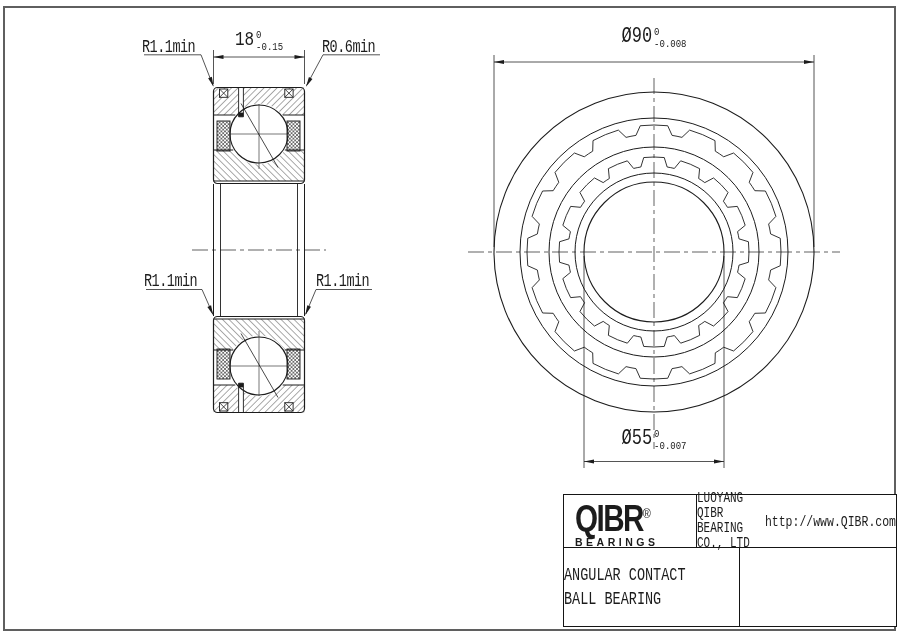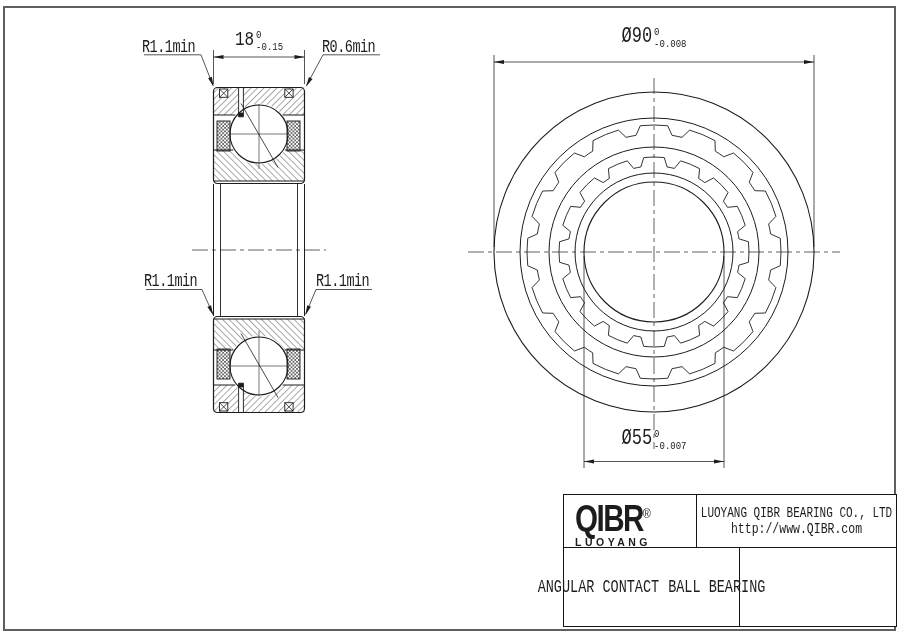--- a/index.html
+++ b/index.html
@@ -17,25 +17,25 @@
   
   #titleblock{position:absolute;left:563px;top:494px;width:334px;height:133px;box-sizing:border-box;
               border:1.4px solid #151515;background:#fff;}
   .tb-top{height:53px;display:flex;border-bottom:1.4px solid #151515;box-sizing:border-box;}
   .tb-logo{width:133px;border-right:1.4px solid #151515;box-sizing:border-box;padding:3px 0 0 11px;}
   .logo-name{font-family:"Liberation Sans",sans-serif;font-weight:900;font-size:38px;line-height:33px;
              letter-spacing:-2px;transform:scale(0.78,0.95);transform-origin:left top;white-space:nowrap;}
   .logo-reg{font-size:14px;font-weight:400;vertical-align:14px;letter-spacing:0;}
   .logo-sub{font-family:"Liberation Sans",sans-serif;font-weight:bold;font-size:10.5px;letter-spacing:3.5px;
             margin-top:-1px;}
-  .tb-co{flex:1;display:flex;flex-direction:column;align-items:center;justify-content:center;gap:3px;}
+  .tb-co{flex:1;display:flex;align-items:center;justify-content:center;gap:3px;}
   .tb-co-line1{font-size:11px;transform:scaleY(1.25);}
   .tb-co-line2{font-size:11.5px;transform:scaleY(1.25);}
   .tb-bottom{display:flex;height:78px;}
-  .tb-cell{display:flex;flex-direction:row;align-items:center;justify-content:center;gap:9px;box-sizing:border-box;}
+  .tb-cell{display:flex;flex-direction:column;align-items:flex-start;justify-content:center;gap:9px;box-sizing:border-box;}
   .tb-prod{width:176px;border-right:1.4px solid #151515;}
   .tb-part{flex:1;}
   .tb-line{font-size:13.5px;transform:scaleY(1.4);white-space:nowrap;}
   .tb-part-label{word-spacing:8px;}
 </style>
 </head>
 <body>
 
 <div id="sheet">
   <div id="frame"></div>
@@ -172,21 +172,21 @@
     <span class="tol">
       <span>0</span>
       <span>-0.007</span>
     </span>
   </div>
 
   <div id="titleblock">
     <div class="tb-top">
       <div class="tb-logo">
         <div class="logo-name"><span>QIBR</span><span class="logo-reg">®</span></div>
-        <div class="logo-sub">LUOYANG</div>
+        <div class="logo-sub">BEARINGS</div>
       </div>
       <div class="tb-co">
         <div class="tb-co-line1">LUOYANG QIBR BEARING CO., LTD</div>
         <div class="tb-co-line2">http://www.QIBR.com</div>
       </div>
     </div>
     <div class="tb-bottom">
       <div class="tb-cell tb-prod">
         <div class="tb-line">ANGULAR CONTACT</div>
         <div class="tb-line">BALL BEARING</div>

